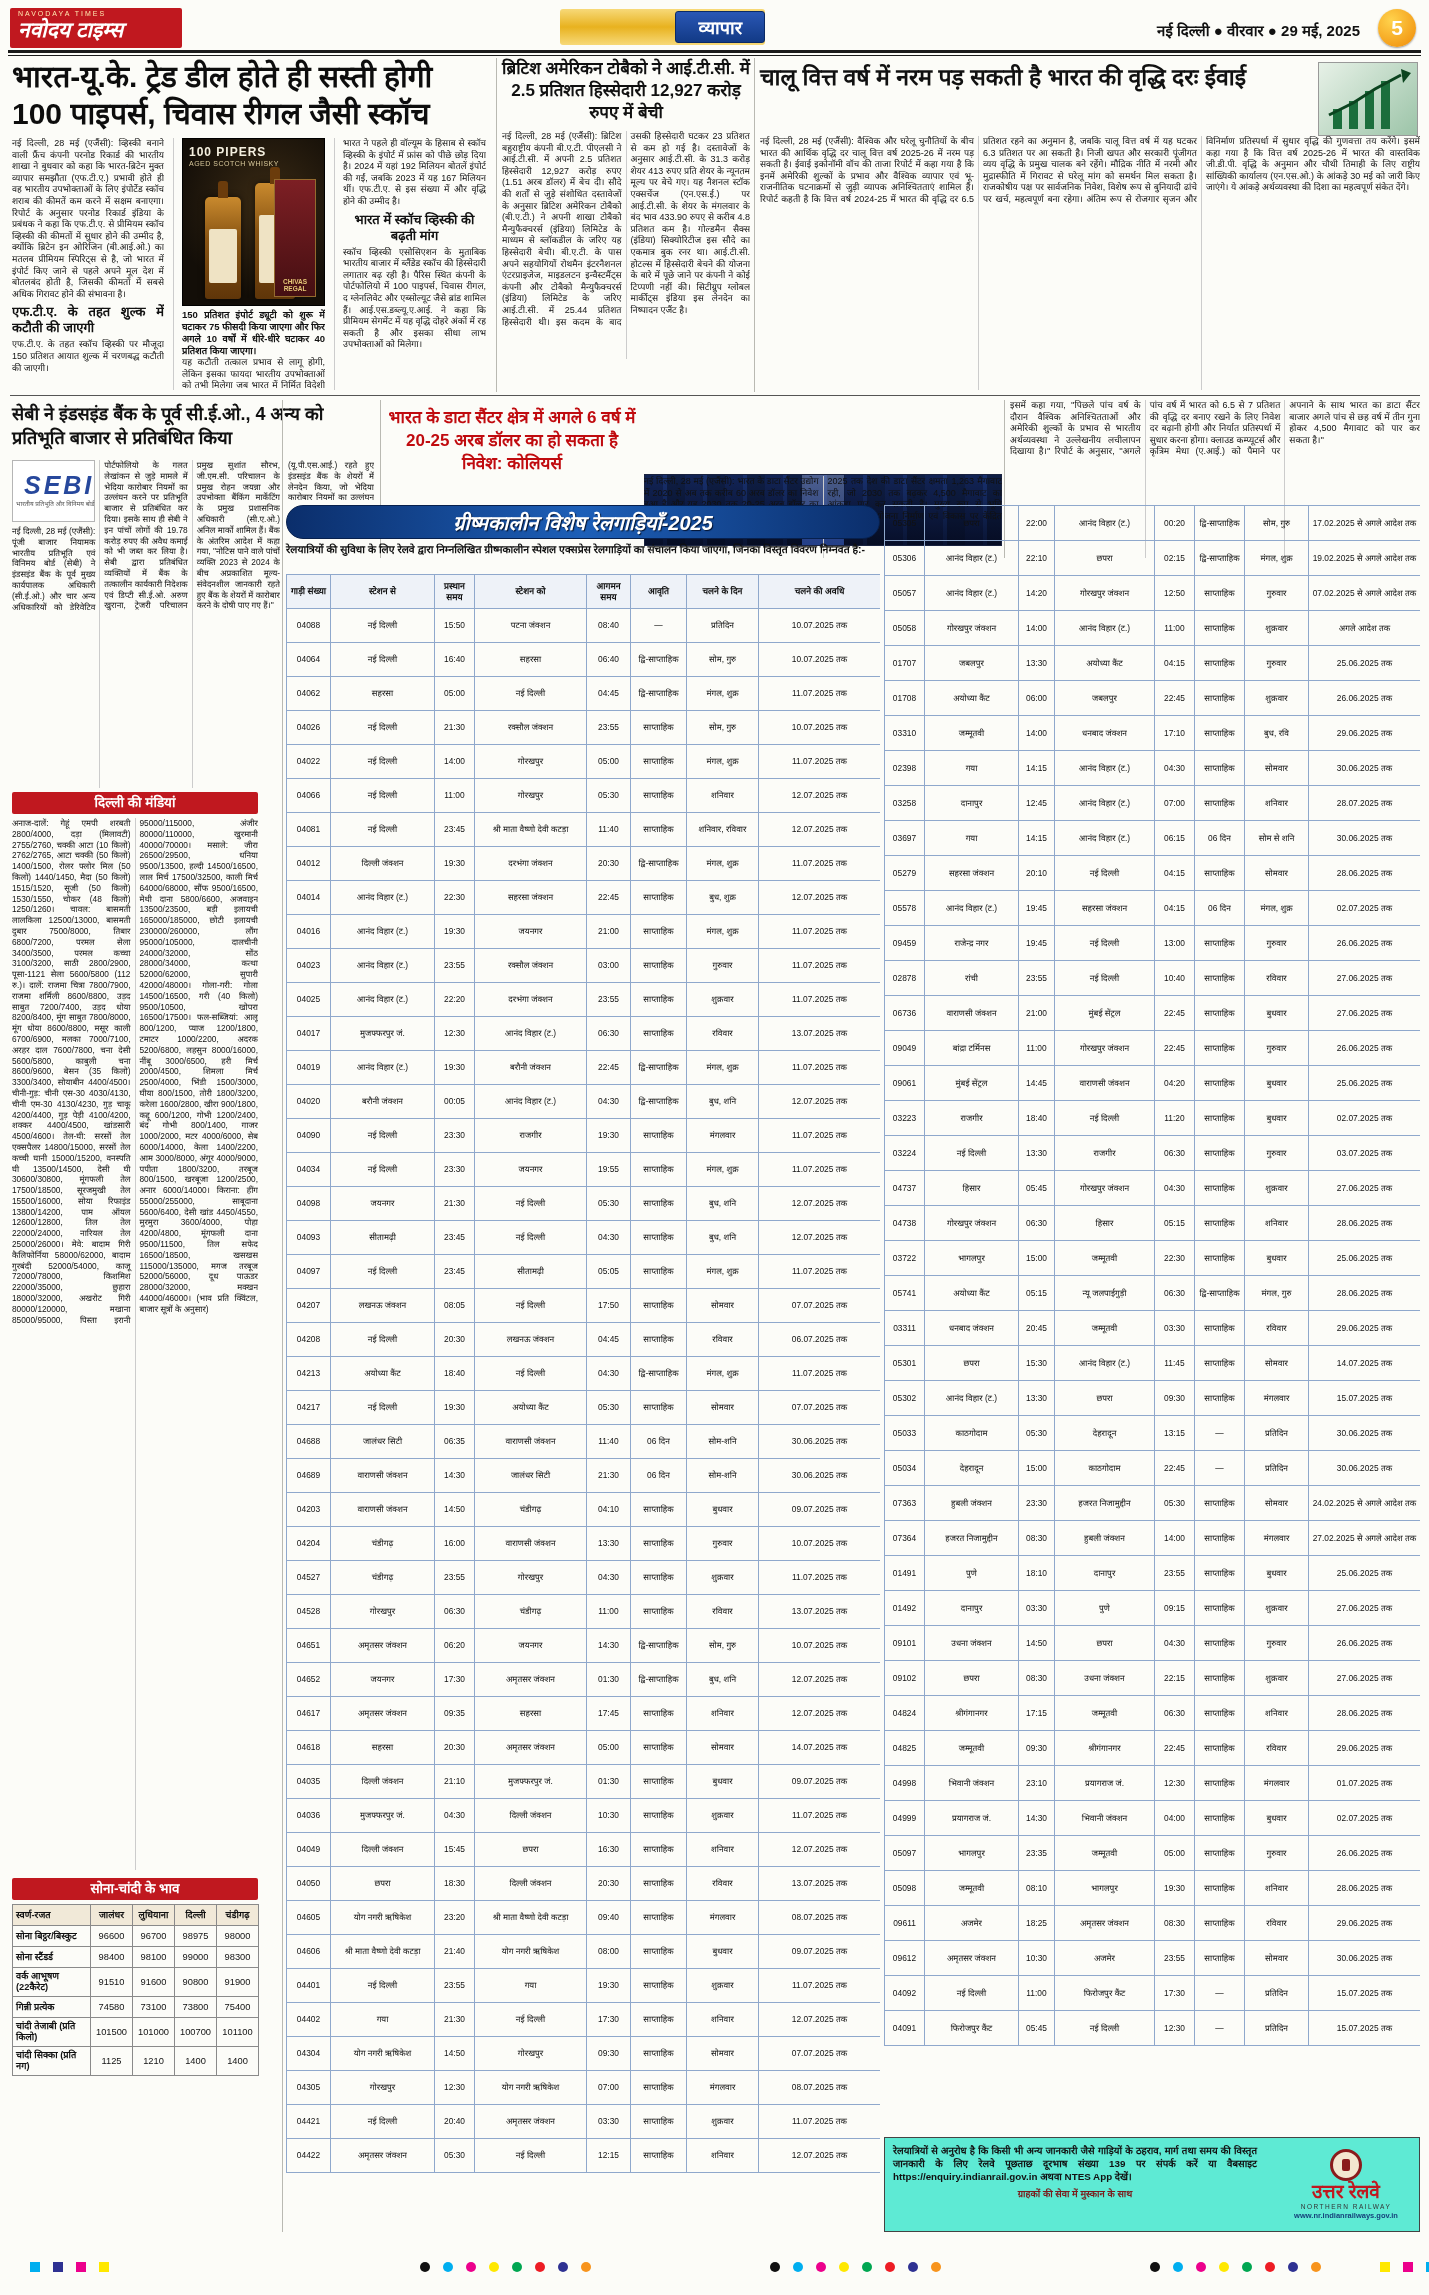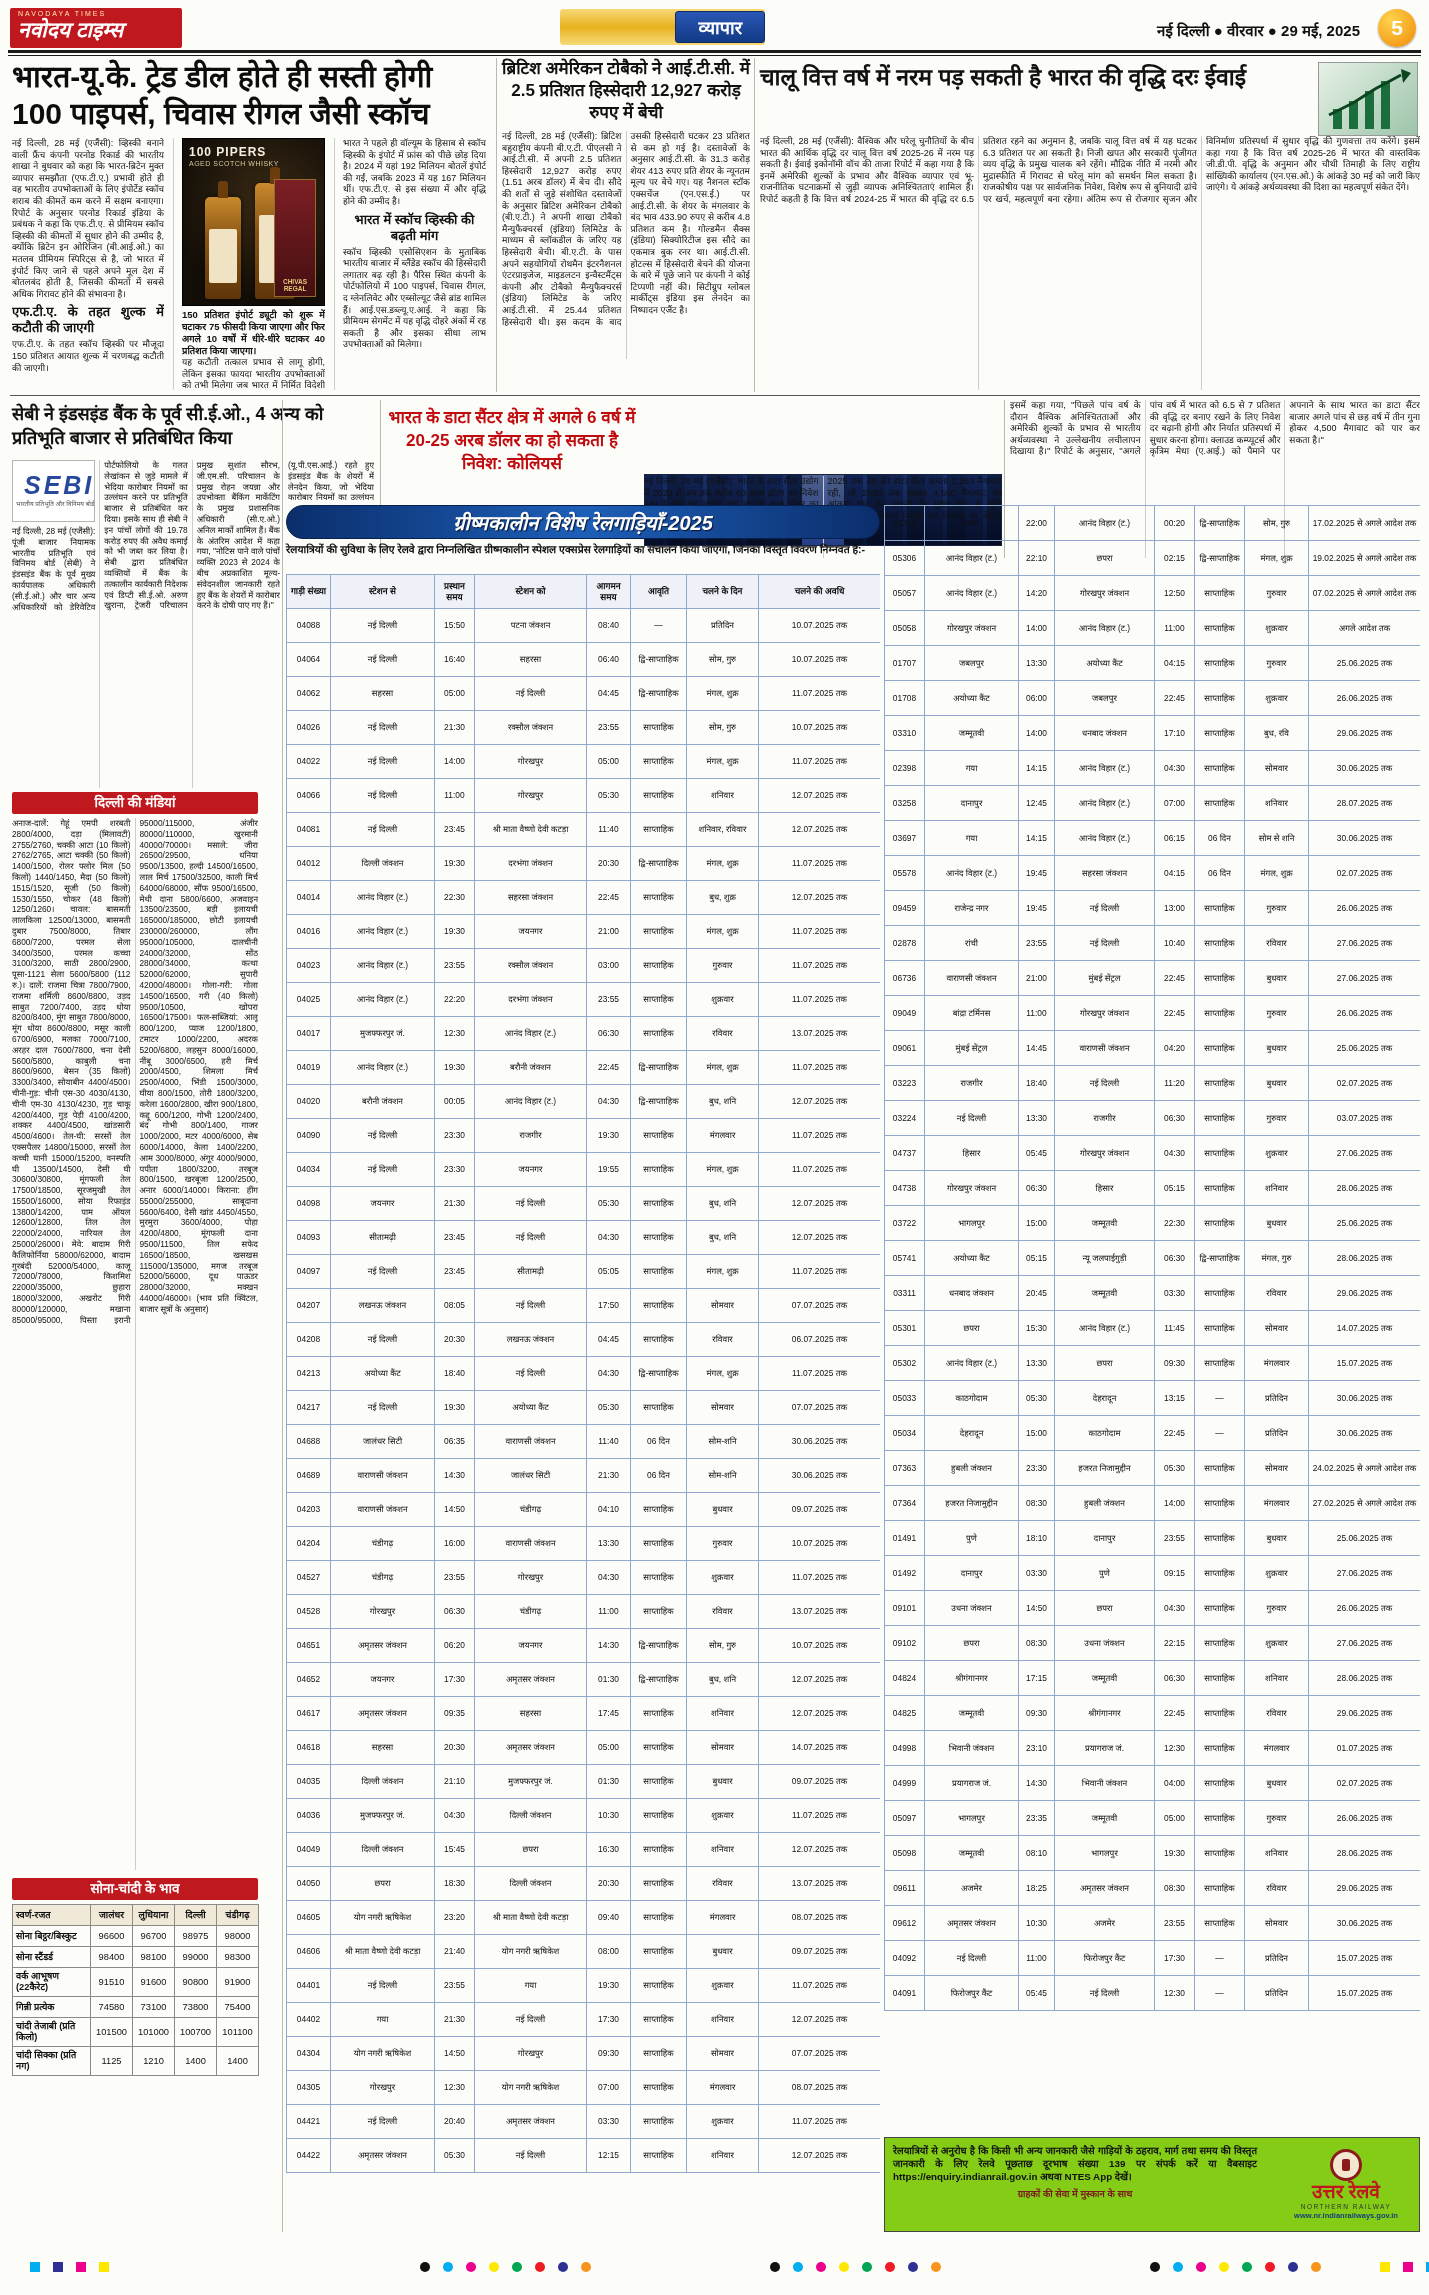--- a/index.html
+++ b/index.html
@@ -64,21 +64,21 @@
 .gold td:first-child,.gold th:first-child{text-align:left;padding-left:3px;font-weight:bold}
 
 .rail-banner{background:linear-gradient(90deg,#0b2e6b,#1d5fb8 50%,#0b2e6b);color:#fff;font-weight:bold;font-style:italic;font-size:20px;display:flex;align-items:center;justify-content:center;border-radius:17px;border:1px solid #07204d;text-shadow:1px 1px 1px #031330}
 .rail-intro{font-size:10.5px;line-height:13.5px;font-weight:bold}
 table.rail{width:100%;border-collapse:collapse;table-layout:fixed;font-size:8.4px;line-height:10.3px}
 .rail th,.rail td{border:1px solid #8fa8cc;padding:1px 2px;text-align:center;vertical-align:middle;overflow:hidden}
 .rail th{background:#eef2f8;font-weight:bold;font-size:8.8px;height:34px}
 .rail-l td{height:34px}
 .rail-r td{height:35px}
 
-.rail-footer{border:1.5px solid #444;padding:6px 8px;display:flex;gap:24px;background:#84cc16}
+.rail-footer{border:1.5px solid #444;padding:6px 8px;display:flex;gap:24px;background:#5eead4}
 .rf-text{flex:1;font-size:9.8px;line-height:13px;font-weight:bold;text-align:justify}
 .rf-tag{font-size:9.5px;font-weight:bold;text-align:center;margin-top:4px;color:#7a1c1c}
 .nr-wrap{width:130px;display:flex;flex-direction:column;align-items:center;justify-content:center;gap:1px}
 .nr-circle{width:32px;height:32px;border-radius:50%;background:#f3e7cf;border:3px solid #8a1c1c;position:relative}
 .nr-circle::after{content:"";position:absolute;left:9px;top:7px;width:8px;height:12px;background:#8a1c1c;border-radius:2px}
 .nr-hindi{color:#c0181f;font-size:19px;font-weight:bold;line-height:20px}
 .nr-en{font-size:6.5px;letter-spacing:1.5px;color:#333}
 .nr-url{font-size:7.5px;color:#15407a;font-weight:bold}
 
 .dots{position:absolute;top:2262px;display:flex;gap:13px}
@@ -850,20 +850,30 @@
             <td>03697</td>
             <td>गया</td>
             <td>14:15</td>
             <td>आनंद विहार (ट.)</td>
             <td>06:15</td>
             <td>06 दिन</td>
             <td>सोम से शनि</td>
             <td>30.06.2025 तक</td>
           </tr>
           <tr>
+            <td>05279</td>
+            <td>सहरसा जंक्शन</td>
+            <td>20:10</td>
+            <td>नई दिल्ली</td>
+            <td>04:15</td>
+            <td>साप्ताहिक</td>
+            <td>सोमवार</td>
+            <td>28.06.2025 तक</td>
+          </tr>
+          <tr>
             <td>05578</td>
             <td>आनंद विहार (ट.)</td>
             <td>19:45</td>
             <td>सहरसा जंक्शन</td>
             <td>04:15</td>
             <td>06 दिन</td>
             <td>मंगल, शुक्र</td>
             <td>02.07.2025 तक</td>
           </tr>
           <tr>

